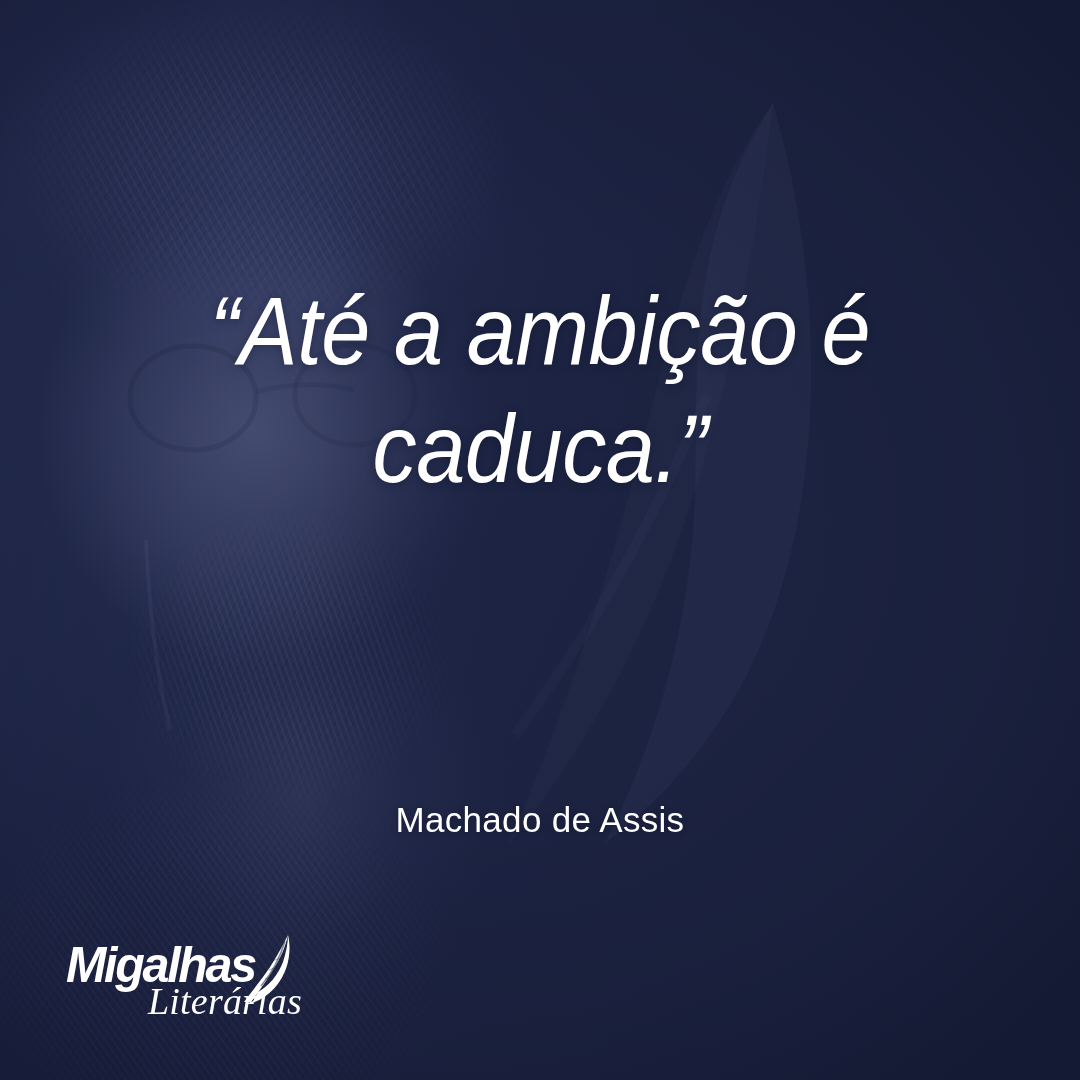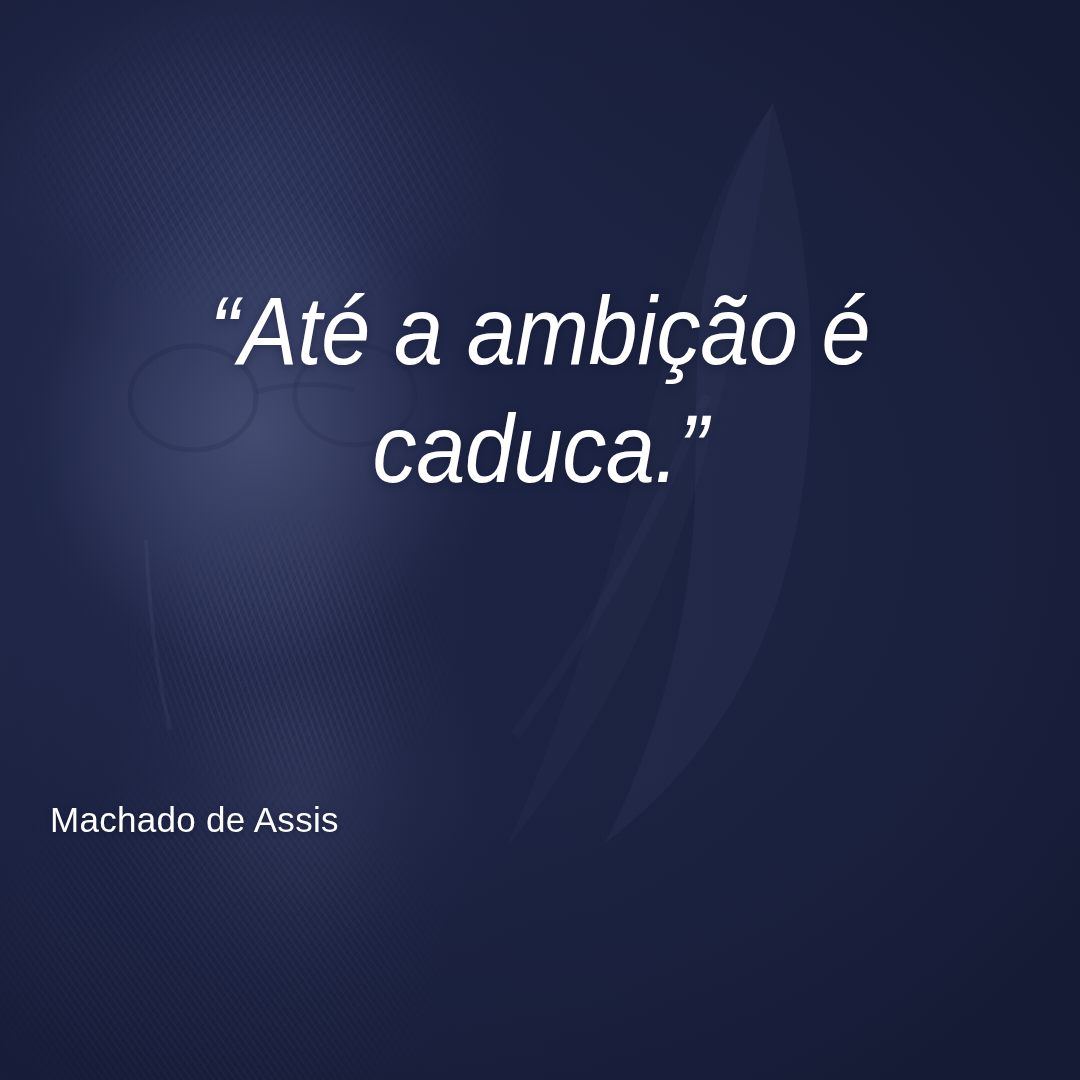--- a/index.html
+++ b/index.html
@@ -106,20 +106,21 @@
     text-shadow: 0 2px 10px rgba(10,14,34,0.35);
     white-space: pre-line;
   }
 
   
   .author {
     position: absolute;
     left: 50px;
     top: 800px;
     width: 980px;
+    text-align: center;
     color: #ffffff;
     font-family: "Liberation Sans", sans-serif;
     font-size: 35px;
     font-weight: 400;
     letter-spacing: 0.3px;
     text-shadow: 0 1px 6px rgba(10,14,34,0.35);
   }
 
   
   .logo {
@@ -191,14 +192,25 @@
     <path d="M318 8 C360 150 372 330 330 480 C300 590 240 680 150 748 C205 640 236 520 240 400 C244 278 228 150 318 8 Z" fill="rgba(150,160,205,0.10)"></path>
     <path d="M318 8 C300 160 268 330 214 470 C176 570 120 668 52 752 C120 600 168 430 200 300 C230 178 262 86 318 8 Z" fill="rgba(150,160,205,0.07)"></path>
     <path d="M252 300 C210 400 150 520 60 640" fill="none" stroke="rgba(150,160,205,0.07)" stroke-width="10"></path>
   </svg>
 
   <div class="quote">“Até a ambição é
 caduca.”</div>
 
   <div class="author">Machado de Assis</div>
 
+  <div class="logo">
+    <div class="logo-word">Migalhas</div>
+    <svg class="logo-quill" viewBox="0 0 62 72">
+      <path d="M52 3 C56 20 52 39 41 53 C34 62 25 68 16 71 L22 60 C33 54 42 43 47 30 C50 21 52 11 52 3 Z" fill="#ffffff"></path>
+      <path d="M52 3 C44 19 36 33 27 45 C21 53 14 62 8 70 L15 70 C24 58 33 45 40 33 C46 23 50 12 52 3 Z" fill="#ffffff"></path>
+      <path d="M49 9 C44 26 36 41 25 54" fill="none" stroke="#1f2647" stroke-width="1.6" opacity="0.55"></path>
+      <path d="M45 16 L35 19 M47 25 L36 29 M44 34 L33 38 M40 43 L29 47" stroke="#1f2647" stroke-width="1.2" opacity="0.35" fill="none"></path>
+      <path d="M16 71 L4 78" stroke="#ffffff" stroke-width="3.4" stroke-linecap="round"></path>
+    </svg>
+    <div class="logo-sub">Literárias</div>
+  </div>
 
 </div>
 
 </body></html>

